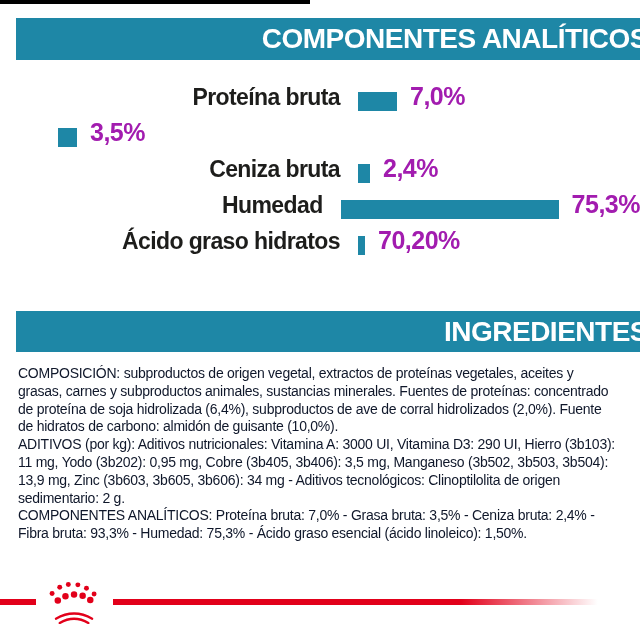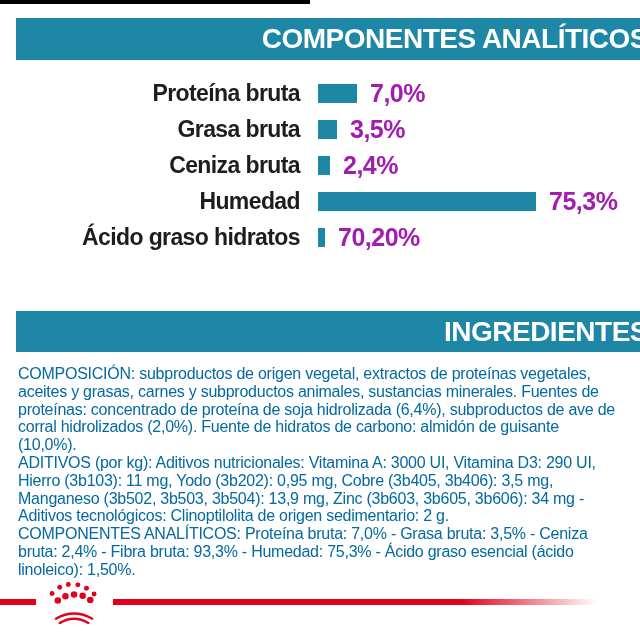--- a/index.html
+++ b/index.html
@@ -11,35 +11,35 @@
   .band{
     position:absolute;left:16px;width:632px;background:var(--teal,#1e87a6);
     display:flex;align-items:center;justify-content:flex-end;
   }
   .band-title{
     color:#fff;font-weight:700;font-size:28px;letter-spacing:-0.5px;white-space:nowrap;
   }
   .band1{top:18px;height:42px;}
   .band2{top:311px;height:41px;}
   .chart{position:absolute;left:0;top:75px;width:640px;}
-  .chart-row{display:flex;align-items:center;height:36px;}
+  .chart-row{display:flex;align-items:flex-end;height:36px;padding-left:40px;}
   .chart-label{
     width:300px;text-align:right;font-weight:700;font-size:23px;
     letter-spacing:-0.6px;color:#1d1d1b;white-space:nowrap;
   }
   .chart-bar{
     height:19px;margin-left:18px;background:var(--teal,#1e87a6);flex:0 0 auto;
   }
   .chart-value{
     margin-left:13px;font-weight:700;font-size:25px;letter-spacing:-0.5px;
     color:#a21caf;white-space:nowrap;
   }
   .text-block{
     position:absolute;left:18px;top:365px;width:600px;
-    font-size:16px;line-height:17.8px;letter-spacing:-0.25px;color:#0369a1;
+    font-size:14px;line-height:17.8px;letter-spacing:-0.25px;color:#0f172a;
   }
   .text-block p{margin:0;padding:0;}
   .footer-line-left{position:absolute;left:0;top:599px;width:36px;height:6px;background:var(--red,#e2001a);}
   .footer-line-right{
     position:absolute;left:113px;top:599px;width:527px;height:6px;
     background:linear-gradient(to right,var(--red,#e2001a) 0%,var(--red,#e2001a) 66%,rgba(226,0,26,0) 92%);
   }
   .crown{position:absolute;left:45px;top:582px;width:60px;height:42px;color:var(--red,#e2001a);}
 </style>
 </head>
@@ -51,21 +51,20 @@
   <span class="band-title">COMPONENTES ANALÍTICOS</span>
 </div>
 
 <div class="chart">
   <div class="chart-row">
     <span class="chart-label">Proteína bruta</span>
     <span class="chart-bar" style="width: 39px; background: rgb(30, 135, 166);"></span>
     <span class="chart-value">7,0%</span>
   </div>
   <div class="chart-row">
-    <span class="chart-label">Grasa bruta</span>
     <span class="chart-bar" style="width: 19px; background: rgb(30, 135, 166);"></span>
     <span class="chart-value">3,5%</span>
   </div>
   <div class="chart-row">
     <span class="chart-label">Ceniza bruta</span>
     <span class="chart-bar" style="width: 12px; background: rgb(30, 135, 166);"></span>
     <span class="chart-value">2,4%</span>
   </div>
   <div class="chart-row">
     <span class="chart-label">Humedad</span>

